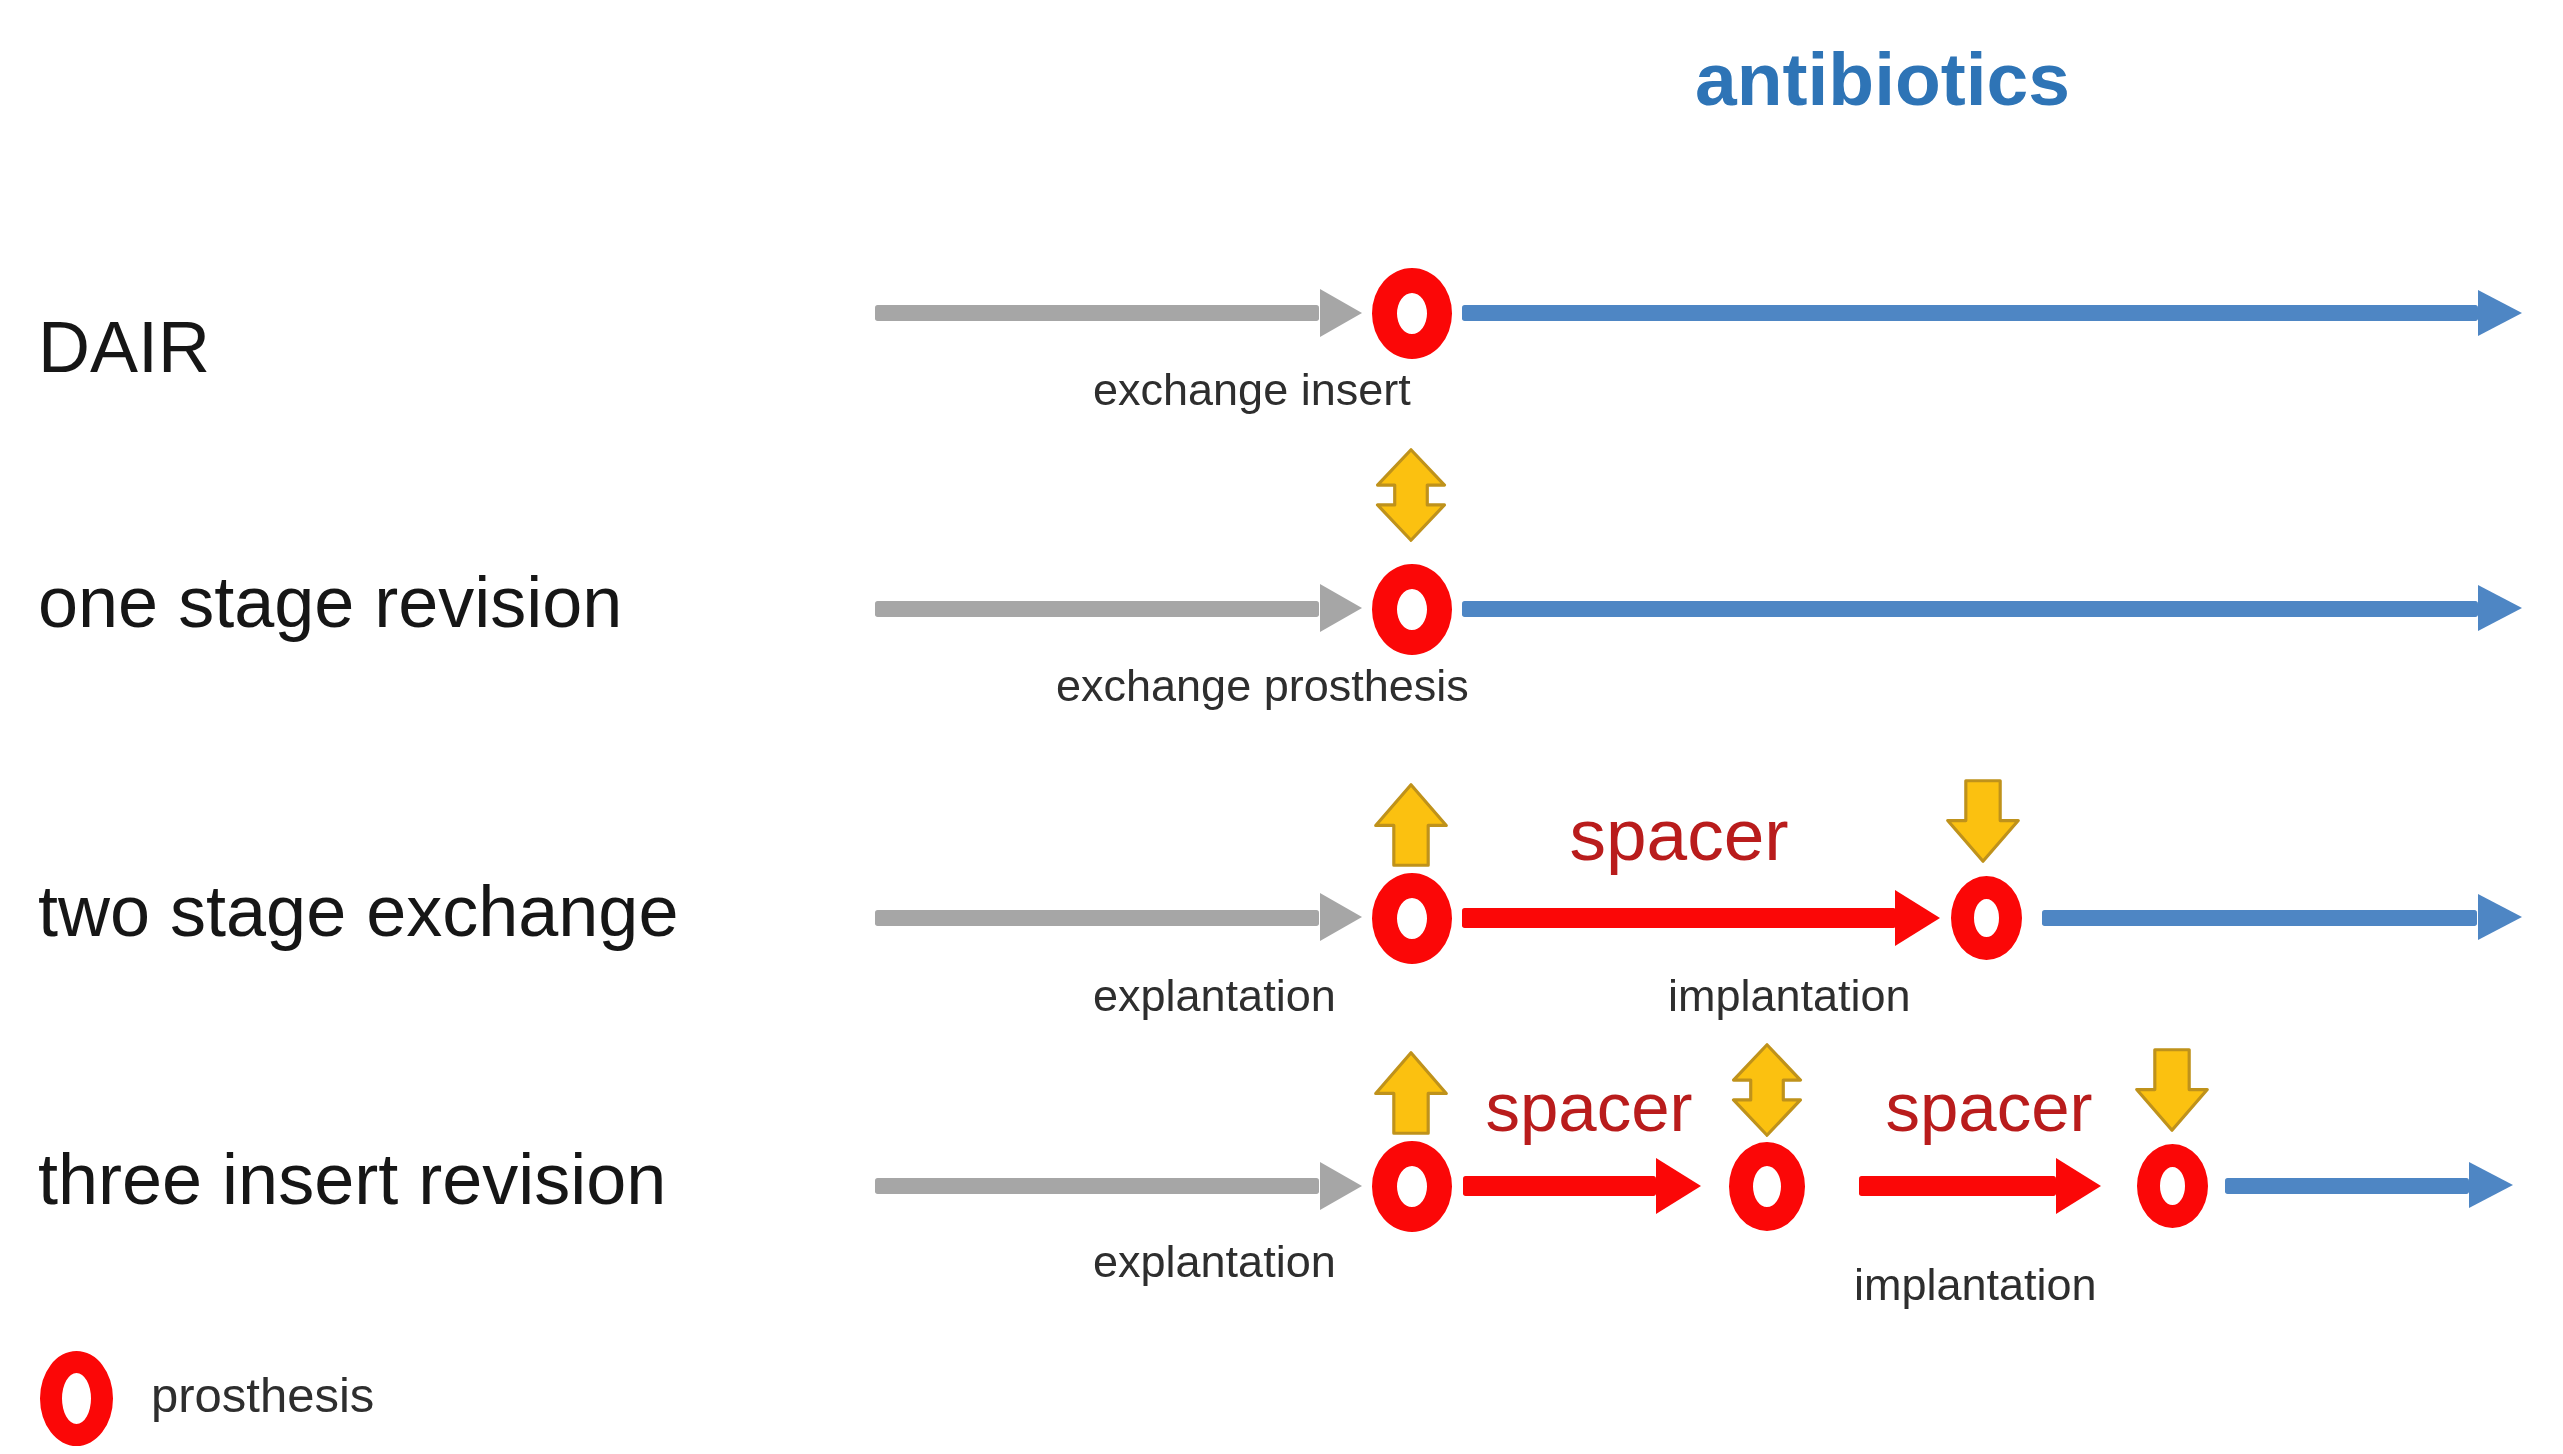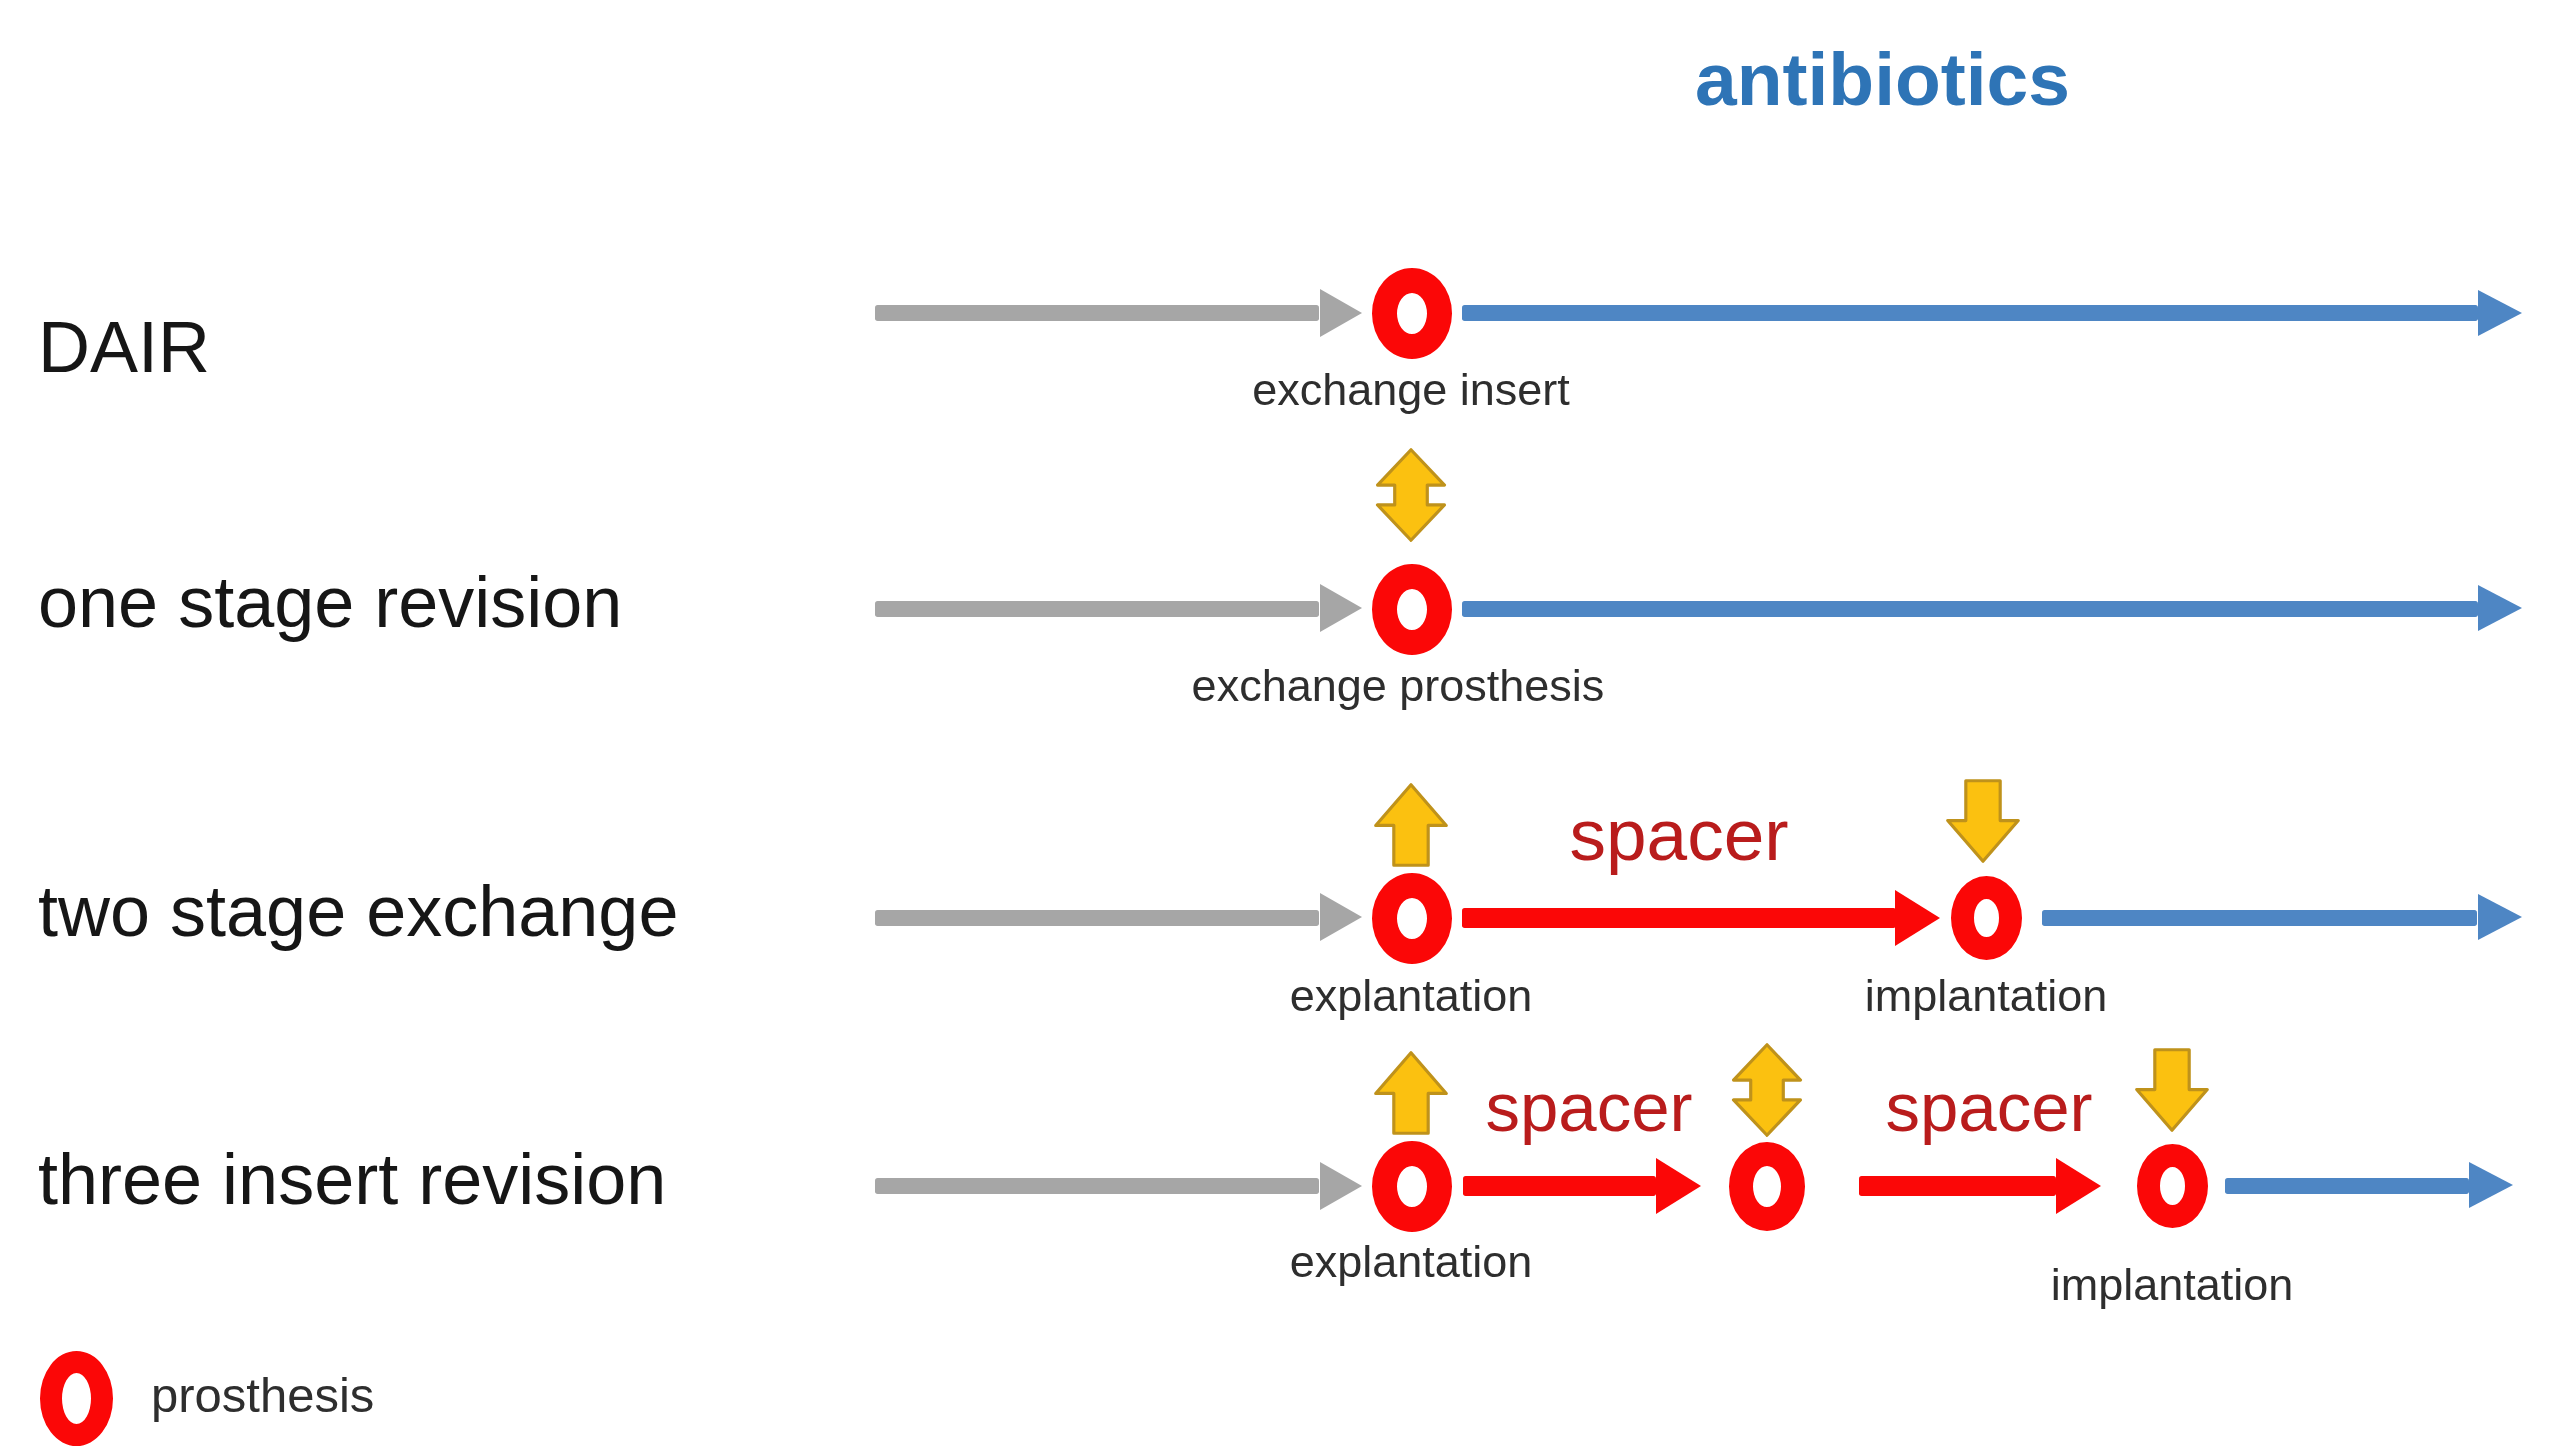--- a/index.html
+++ b/index.html
@@ -8,21 +8,21 @@
     font-family:"Liberation Sans",sans-serif;
   }
   .title{
     position:absolute;font-weight:bold;font-size:75px;color:#2E74B6;
     letter-spacing:0px;
   }
   .rowlab{
     position:absolute;left:38px;font-size:72px;color:#161616;white-space:nowrap;line-height:1;
   }
   .sub{
-    position:absolute;font-size:45px;color:#2e2e2e;text-align:center;white-space:nowrap;line-height:1;
+    position:absolute;font-size:45px;color:#2e2e2e;text-align:left;white-space:nowrap;line-height:1;
   }
   .spacer{
     position:absolute;font-size:73px;color:#b91c1c;text-align:center;white-space:nowrap;line-height:1;
   }
   .shaft{position:absolute;border-radius:2.7px;}
   .shaft.gray{background:#A6A6A6;height:16.4px;}
   .shaft.blue{background:#4E86C4;height:16.4px;}
   .shaft.red{background:#FB0707;height:20px;}
   .head{position:absolute;width:0;height:0;}
   .head.gray{border-left:42px solid #A6A6A6;border-top:24.5px solid transparent;border-bottom:24.5px solid transparent;}
@@ -54,21 +54,21 @@
   <div>
     <div class="rowlab" style="top:566px;">one stage revision</div>
     <div class="shaft gray" style="left:875px;top:601px;width:444px;"></div>
     <div class="head gray" style="left:1320px;top:584px;"></div>
     <svg class="yarrow" style="left:1373px;top:447px;" width="76" height="96" viewBox="0 0 84 106">
       <polygon points="42,3 79,42 60,42 60,64 79,64 42,103 5,64 24,64 24,42 5,42" fill="#FBC110" stroke="#BF921B" stroke-width="3.5" stroke-linejoin="round"></polygon>
     </svg>
     <div class="ring" style="left:1372px;top:564px;width:80px;height:91px;"></div>
     <div class="shaft blue" style="left:1462px;top:601px;width:1016px;"></div>
     <div class="head blue" style="left:2478px;top:585px;"></div>
-    <div class="sub" style="left:1080px;top:663px;width:636px;">exchange prosthesis</div>
+    <div class="sub" style="left:1056px;top:663px;width:636px;">exchange prosthesis</div>
   </div>
 
   <div>
     <div class="rowlab" style="top:875px;">two stage exchange</div>
     <div class="shaft gray" style="left:875px;top:910px;width:444px;"></div>
     <div class="head gray" style="left:1320px;top:893px;"></div>
     <svg class="yarrow" style="left:1373px;top:782px;" width="76" height="86" viewBox="0 0 84 95">
       <polygon points="42,3 81,48 61,48 61,92 23,92 23,48 3,48" fill="#FBC110" stroke="#BF921B" stroke-width="3.5" stroke-linejoin="round"></polygon>
     </svg>
     <div class="ring" style="left:1372px;top:873px;width:80px;height:91px;"></div>

